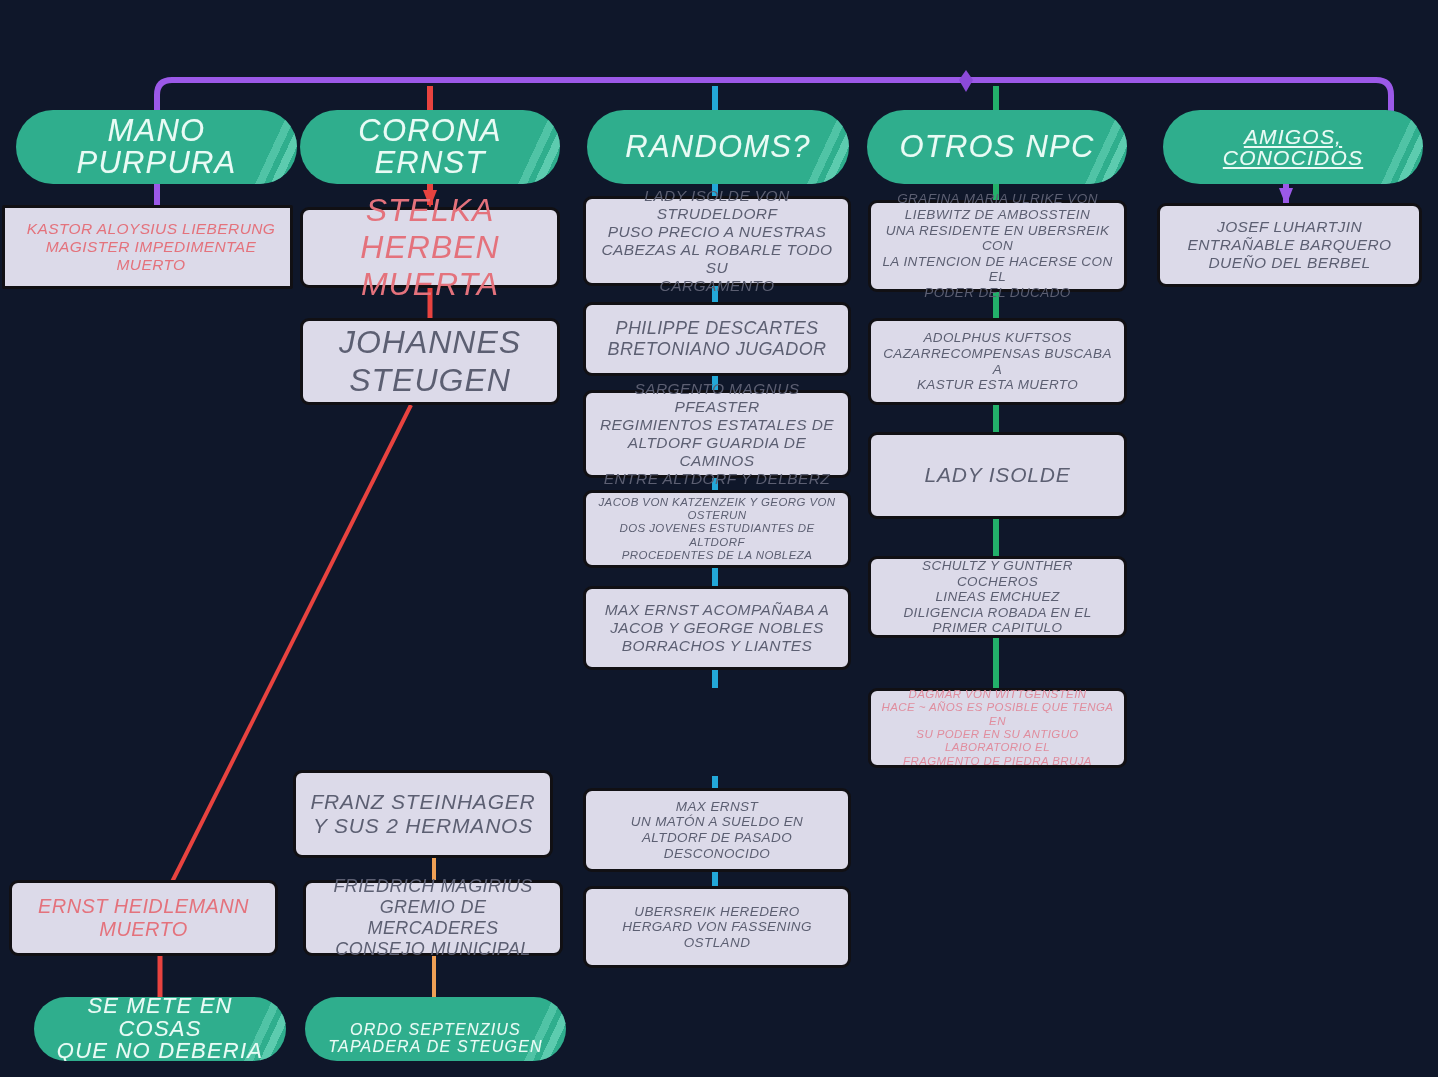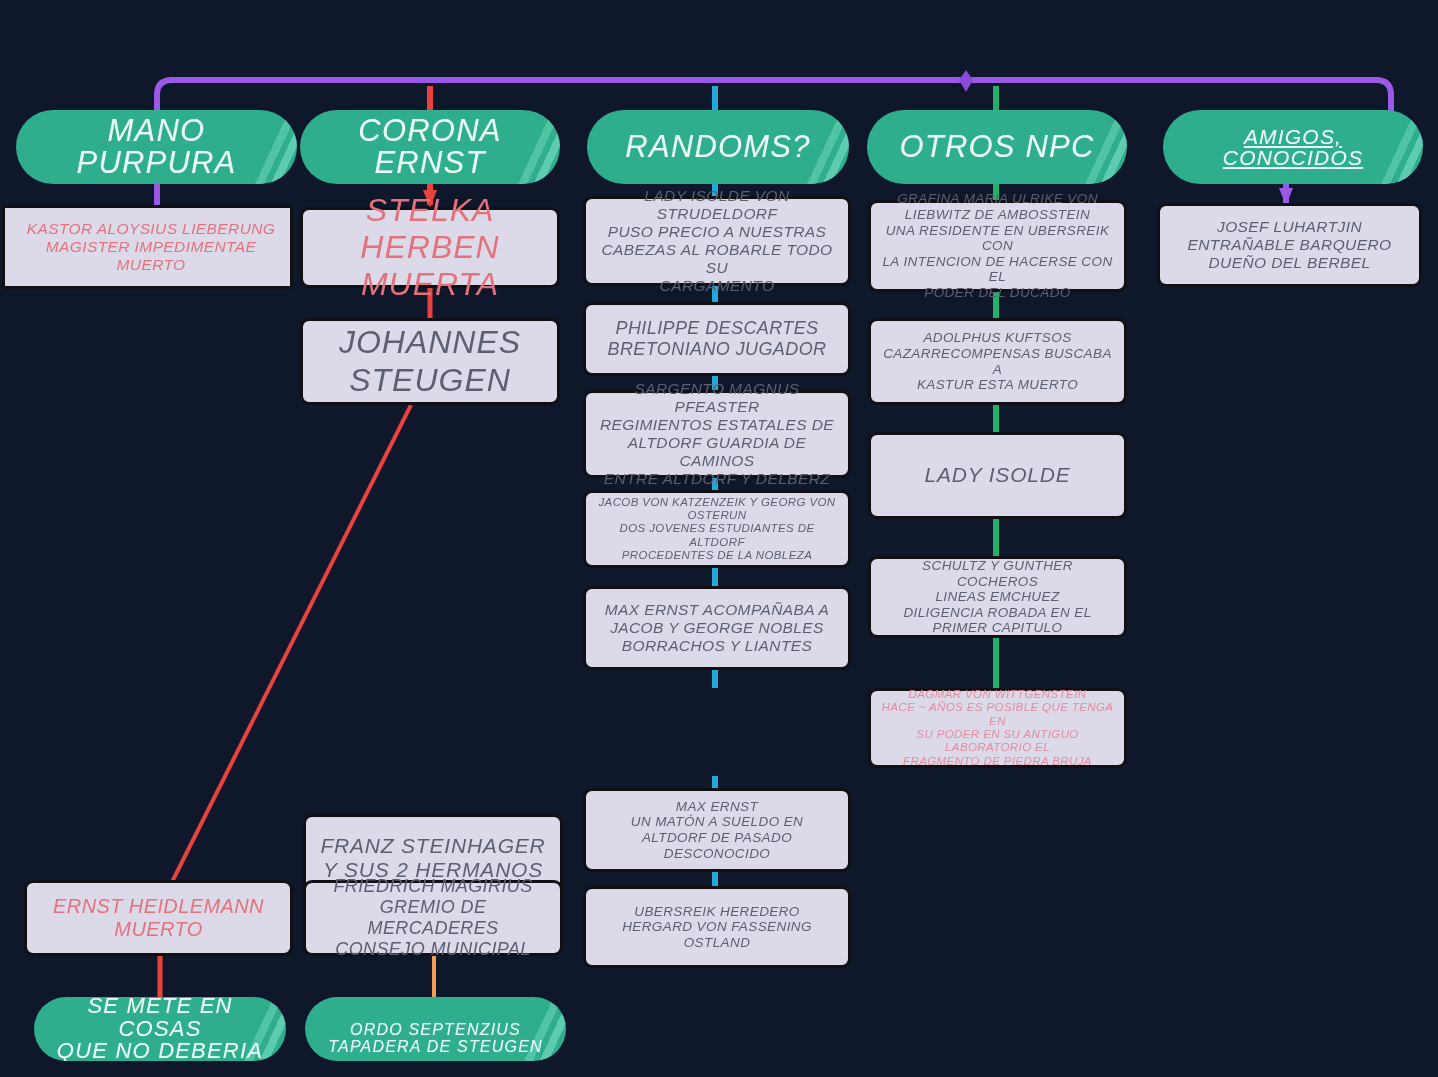--- a/index.html
+++ b/index.html
@@ -158,21 +158,21 @@
     <span class="stripes"></span>
     <span class="ptxt">MANO PURPURA</span>
   </div>
 
   <div class="card sq red f16" style="left:2px; top:205px; width:291px; height:84px;padding-left:16px;">
     <span class="ctxt">KASTOR ALOYSIUS LIEBERUNG
 MAGISTER IMPEDIMENTAE
 MUERTO</span>
   </div>
 
-  <div class="card red f20" style="left:24px; top:880px; width:269px; height:76px;">
+  <div class="card red f20" style="left:9px; top:880px; width:269px; height:76px;">
     <span class="ctxt">ERNST HEIDLEMANN
 MUERTO</span>
   </div>
 
   <div class="pill sml" style="left:34px; top:997px; width:252px; height:64px;">
     <span class="stripes"></span>
     <span class="ptxt">SE METE EN COSAS
 QUE NO DEBERIA</span>
   </div>
 
@@ -183,21 +183,21 @@
 
   <div class="card red f26" style="left:300px; top:207px; width:260px; height:81px;">
     <span class="ctxt">STELKA HERBEN
 MUERTA</span>
   </div>
 
   <div class="card f26" style="left:300px; top:318px; width:260px; height:87px;">
     <span class="ctxt">JOHANNES STEUGEN</span>
   </div>
 
-  <div class="card f22" style="left:303px; top:770px; width:260px; height:88px;margin-top:44px;">
+  <div class="card f22" style="left:293px; top:770px; width:260px; height:88px;">
     <span class="ctxt">FRANZ STEINHAGER
 Y SUS 2 HERMANOS</span>
   </div>
 
   <div class="card f18" style="left:303px; top:880px; width:260px; height:76px;">
     <span class="ctxt">FRIEDRICH MAGIRIUS
 GREMIO DE MERCADERES
 CONSEJO MUNICIPAL</span>
   </div>
 

